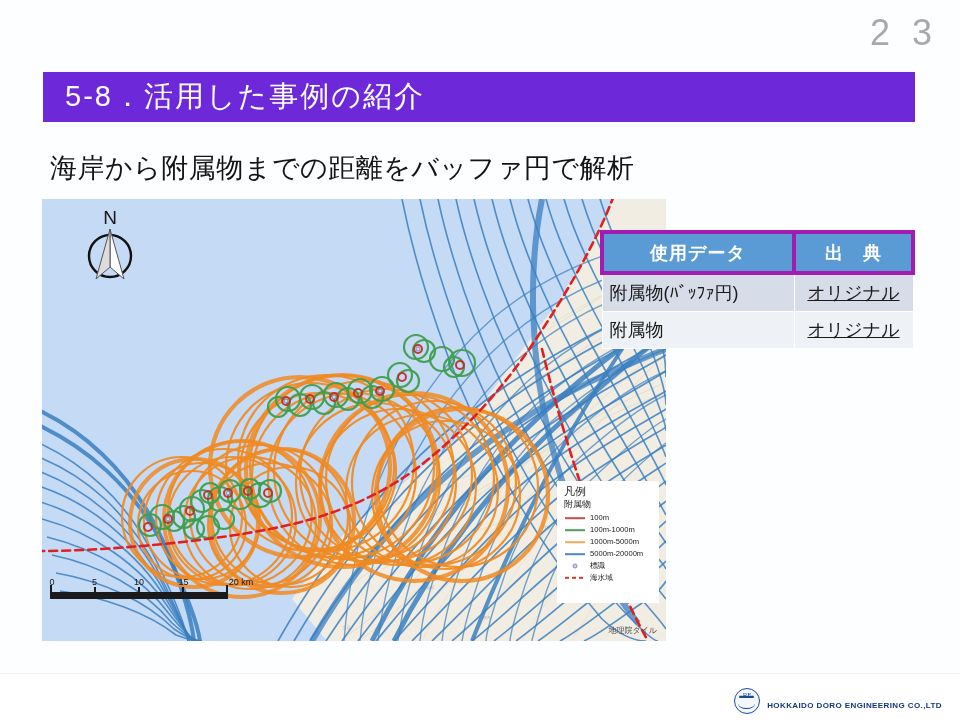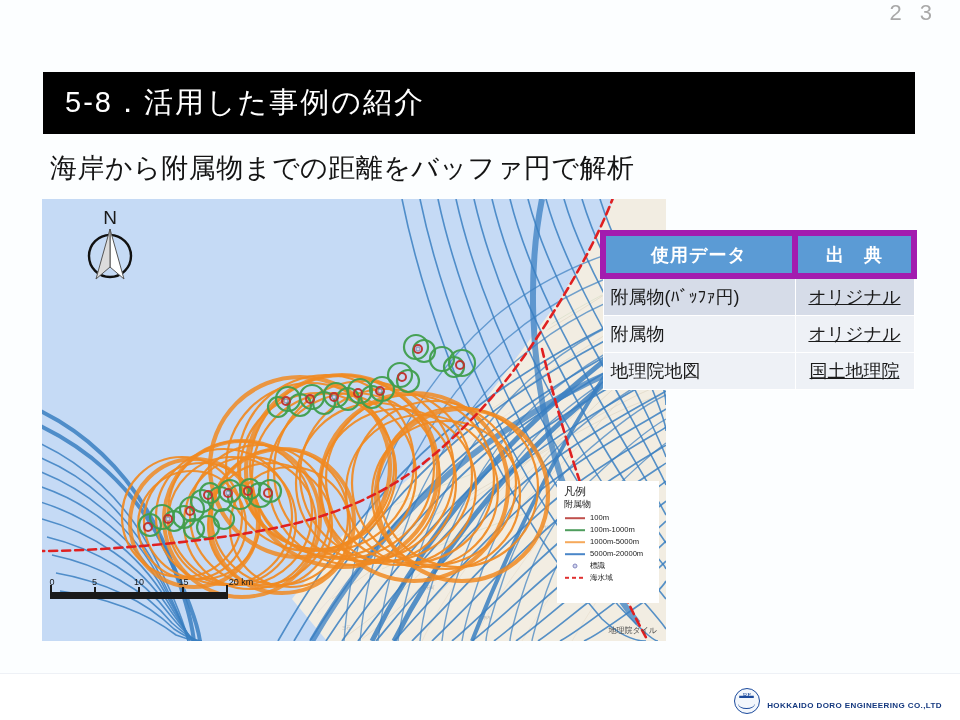--- a/index.html
+++ b/index.html
@@ -12,36 +12,36 @@
     height: 720px;
     position: relative;
     overflow: hidden;
     font-family: "Liberation Sans", "DejaVu Sans", sans-serif;
     background: #fcfeff;
   }
 
   
   .page-number {
     position: absolute;
-    top: 0;
+    top: 12px;
     right: 22px;
-    font-size: 22px;
+    font-size: 36px;
     letter-spacing: 6px;
     color: #a9a9a9;
     font-family: "Liberation Sans", sans-serif;
   }
 
   
   .title-bar {
     position: absolute;
     left: 43px;
     top: 72px;
     width: 872px;
-    height: 62px;
-    background: #000000;
+    height: 50px;
+    background: #6d28d9;
   }
   .title-bar .title-text {
     position: absolute;
     left: 22px;
     top: 50%;
     transform: translateY(-50%);
     color: #ffffff;
     font-size: 29px;
     letter-spacing: 2px;
     font-family: "Liberation Sans", "DejaVu Sans", sans-serif;
@@ -217,21 +217,21 @@
   }
   .data-table col.c1 { width: 192px; }
   .data-table col.c2 { width: 119px; }
   .data-table th {
     background: #5b9bd5;
     color: #ffffff;
     font-size: 18px;
     font-weight: bold;
     height: 35px;
     text-align: center;
-    border: 6px solid #a21caf;
+    border: 4px solid #a21caf;
     letter-spacing: 1px;
   }
   .data-table td {
     font-size: 18px;
     color: #1a1a1a;
     height: 36px;
     border: 1px solid #ffffff;
     padding: 0 7px;
   }
   .data-table td.col-src { text-align: center; padding: 0; text-decoration: underline; }
@@ -647,24 +647,20 @@
   </thead>
   <tbody>
     <tr class="r-odd">
       <td class="col-data">附属物(ﾊﾞｯﾌｧ円)</td>
       <td class="col-src">オリジナル</td>
     </tr>
     <tr class="r-even">
       <td class="col-data">附属物</td>
       <td class="col-src">オリジナル</td>
     </tr>
-    <tr class="r-even">
-      <td class="col-data">地理院地図</td>
-      <td class="col-src">国土地理院</td>
-    </tr>
   </tbody>
 </table>
 
 <div class="footer-bar">
   <div class="footer-logo">
     <span class="mark">
       <span class="re">RE</span>
     </span>
     <span class="names">
       <span class="en" style="display:block">HOKKAIDO DORO ENGINEERING CO.,LTD</span>

